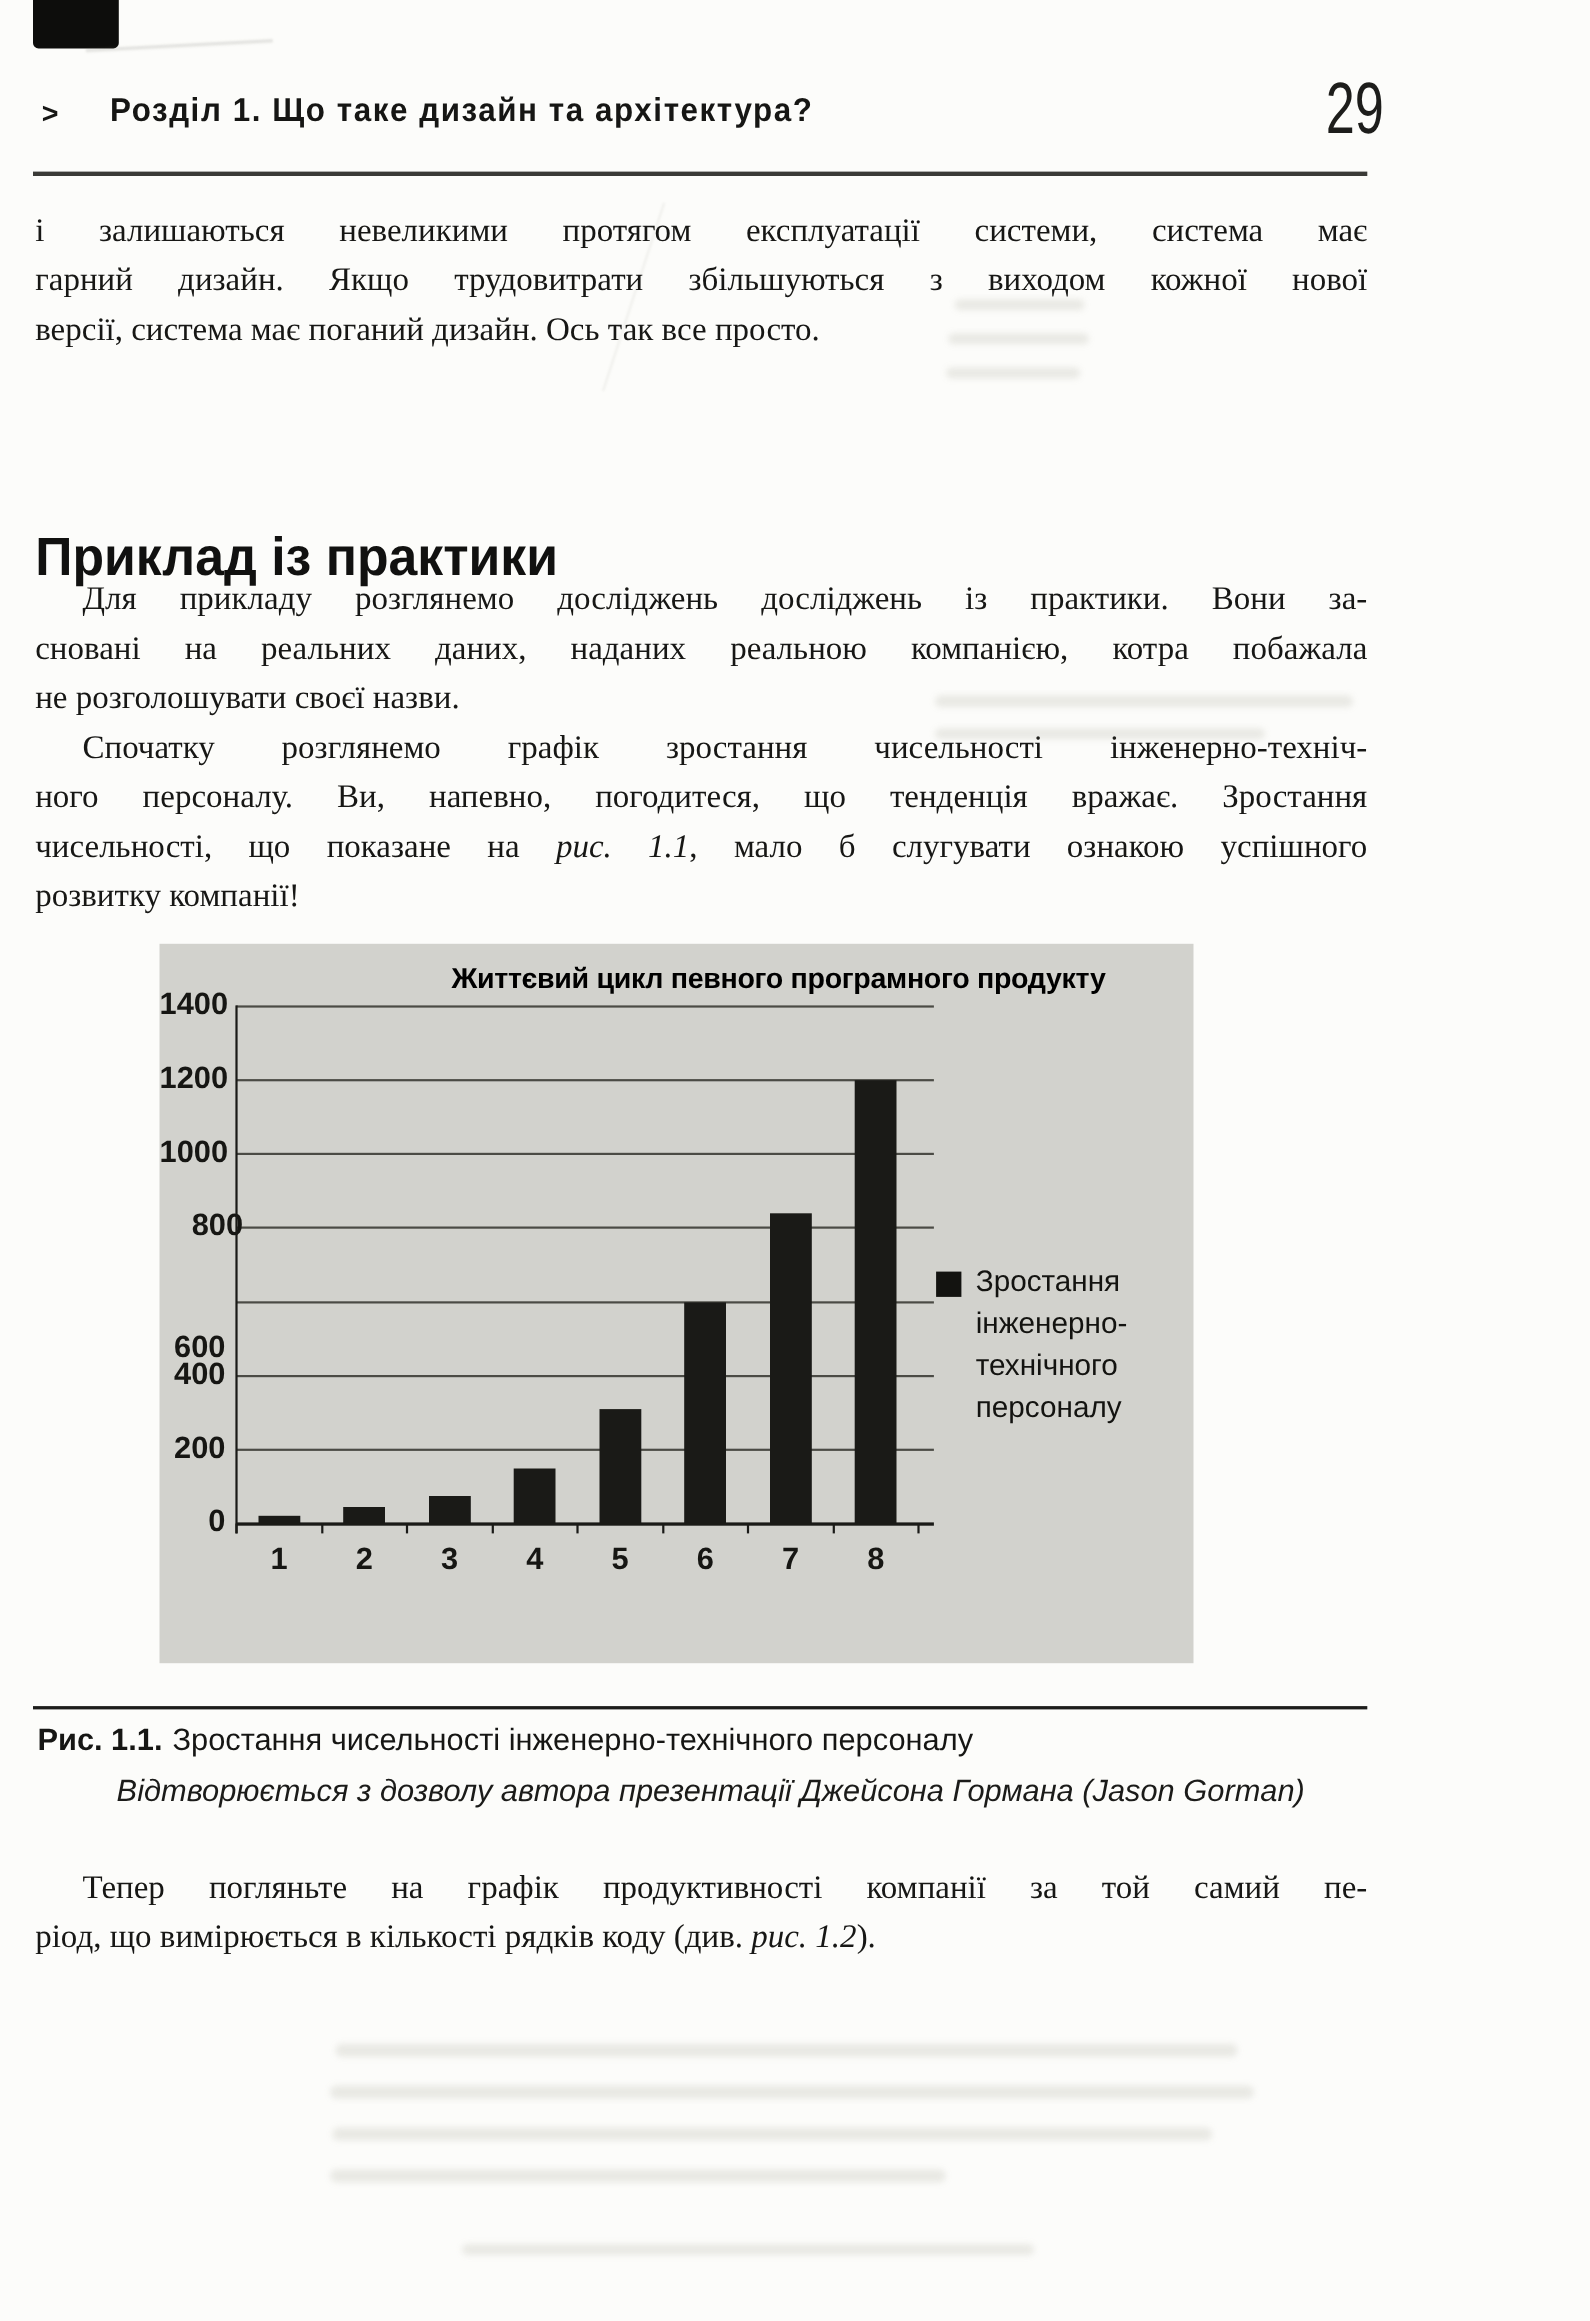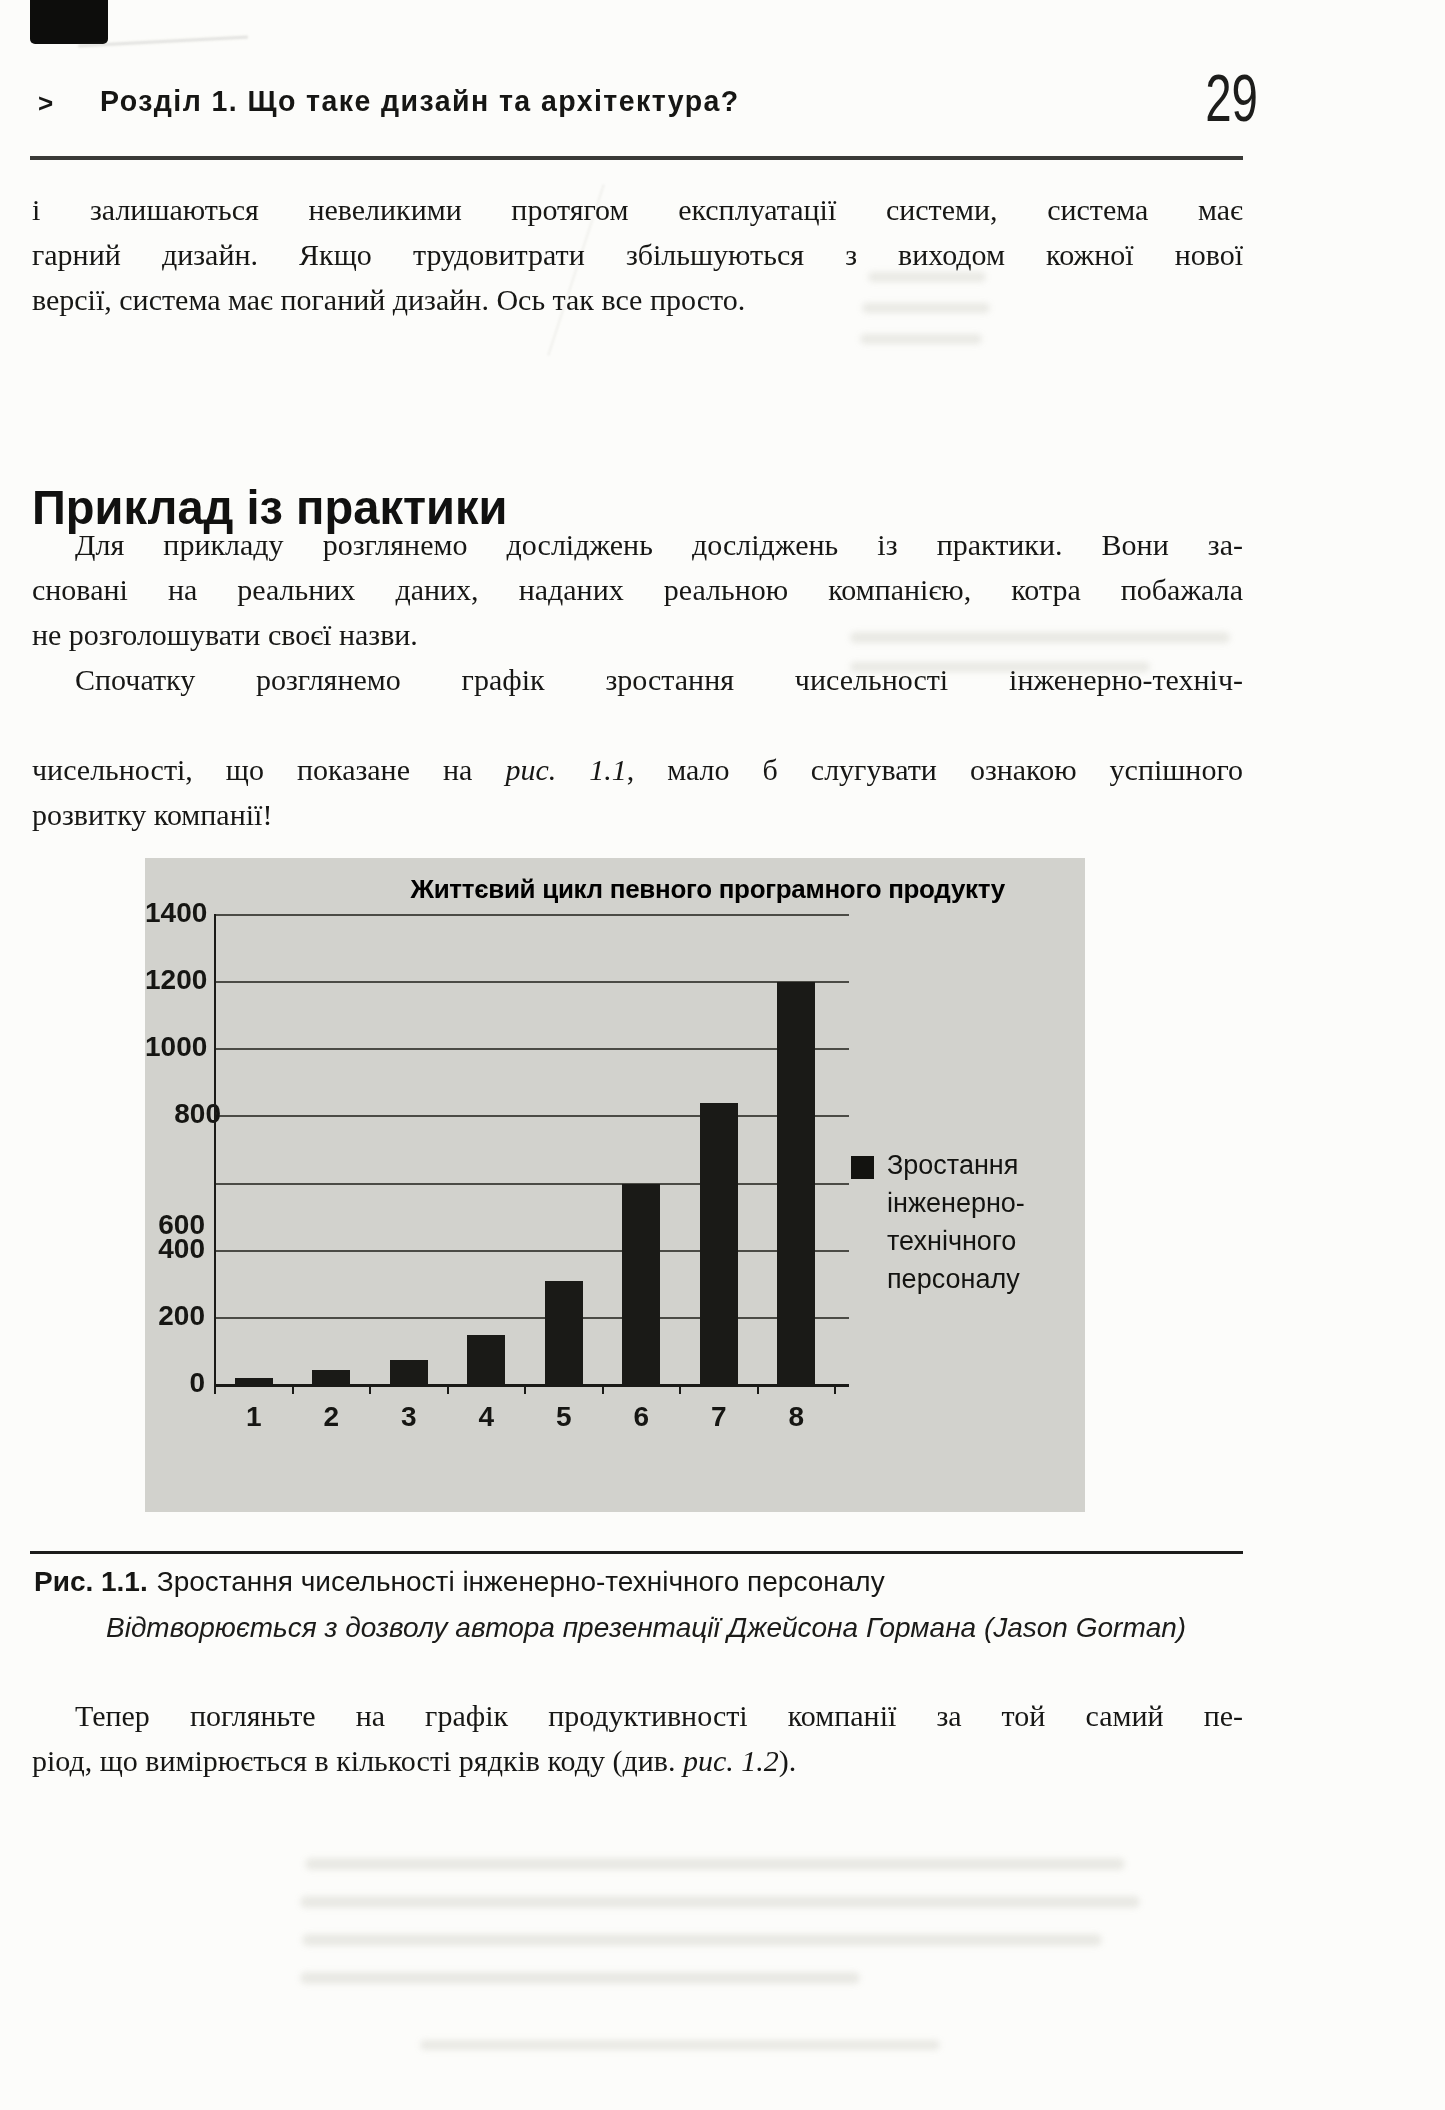--- a/index.html
+++ b/index.html
@@ -71,20 +71,21 @@
   <div class="bl just" style="top:235px;">гарний дизайн. Якщо трудовитрати збільшуються з виходом кожної нової</div>
   <div class="bl" style="top:280px;">версії, система має поганий дизайн. Ось так все просто.</div>
 
   <h1 class="section-heading">Приклад із практики</h1>
 
   <div class="bl just ind" style="top:525px;">Для прикладу розглянемо досліджень досліджень із практики. Вони за-</div>
   <div class="bl just" style="top:570px;">сновані на реальних даних, наданих реальною компанією, котра побажала</div>
   <div class="bl" style="top:615px;">не розголошувати своєї назви.</div>
 
   <div class="bl just ind" style="top:660px;">Спочатку розглянемо графік зростання чисельності інженерно-техніч-</div>
+  <div class="bl just" style="top:705px;">ного персоналу. Ви, напевно, погодитеся, що тенденція вражає. Зростання</div>
   <div class="bl just" style="top:750px;"><span>чисельності, що показане на </span><span class="ref">рис. 1.1</span><span>, мало б слугувати ознакою успішного</span></div>
   <div class="bl" style="top:795px;">розвитку компанії!</div>
 
   <div class="ghost" style="left:868px;top:272px;width:118px;height:10px;"></div>
   <div class="ghost" style="left:862px;top:303px;width:128px;height:10px;"></div>
   <div class="ghost" style="left:860px;top:334px;width:122px;height:10px;"></div>
   <div class="ghost" style="left:850px;top:632px;width:380px;height:11px;"></div>
   <div class="ghost" style="left:850px;top:662px;width:300px;height:10px;"></div>
 
   <figure class="chart-box" id="chart-canvas">

